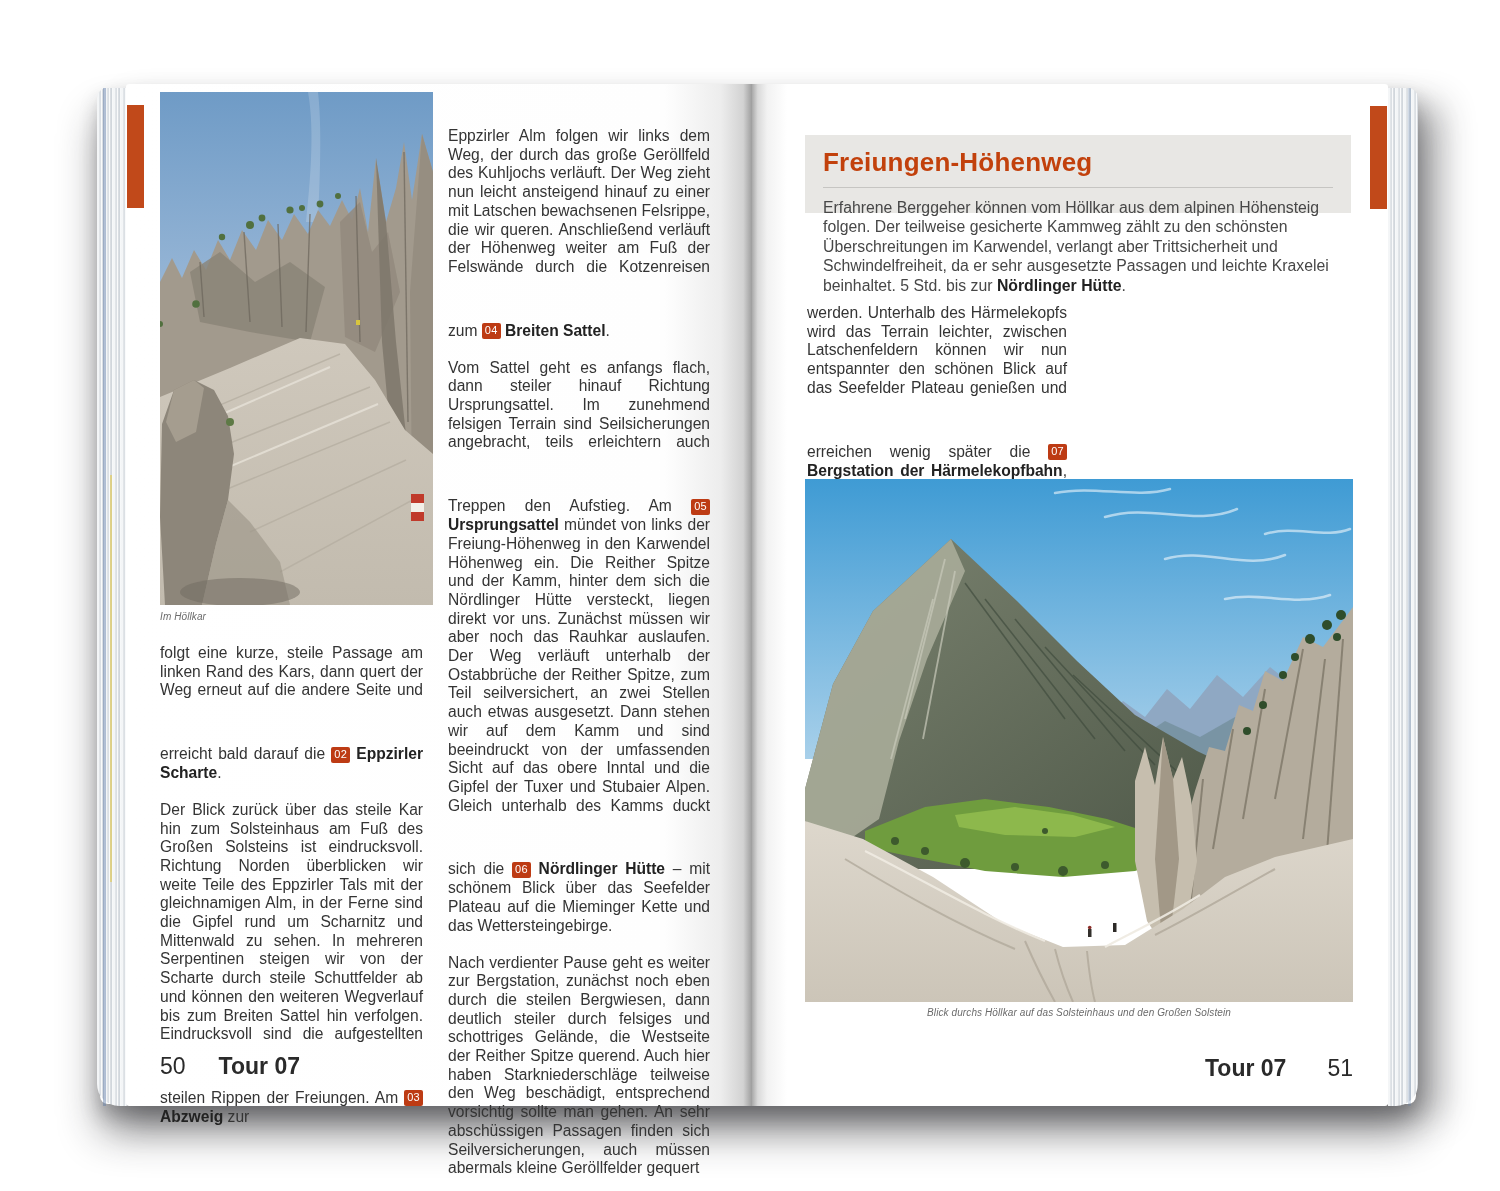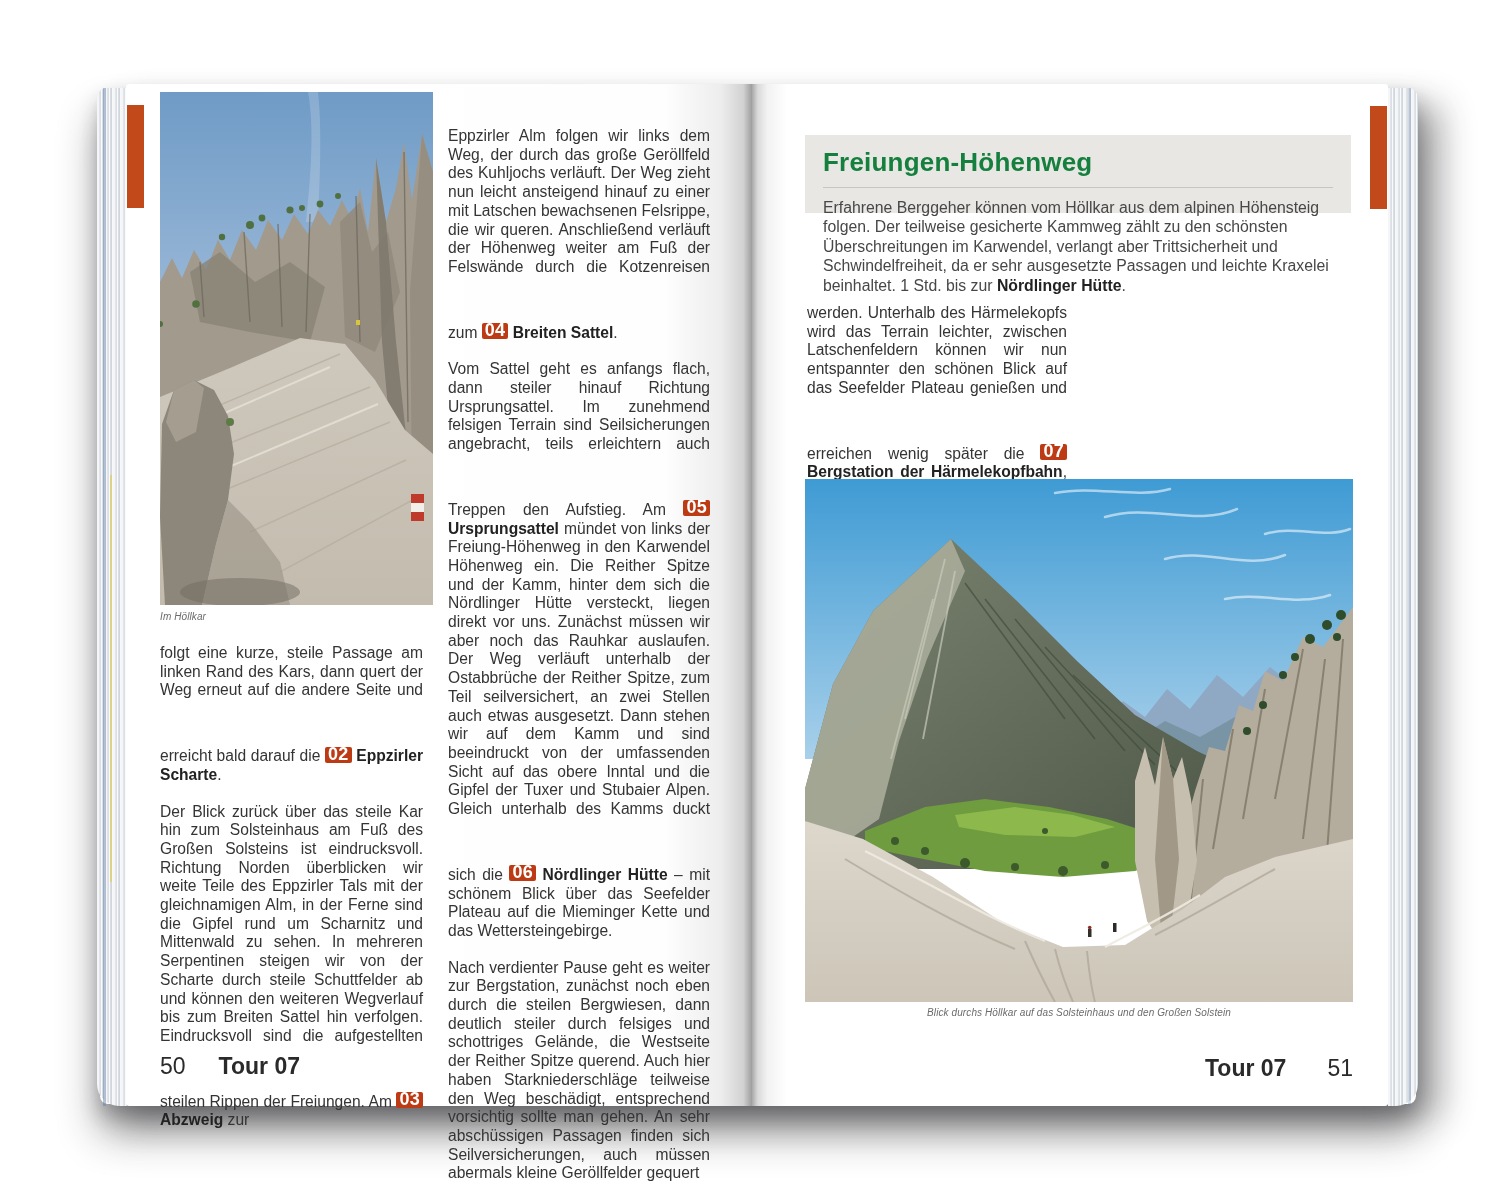--- a/index.html
+++ b/index.html
@@ -40,21 +40,21 @@
   .photo-right { left:53px; top:395px; width:548px; height:523px; }
 
   .caption { position:absolute; font-size:10px; color:#6b6b6b; letter-spacing:.1px;font-style:italic; }
   .caption-left { left:34px; top:527px; width:273px; }
   .caption-right { left:53px; top:923px; width:548px;text-align:center; }
 
   .col { position:absolute; font-size:15.6px; line-height:18.7px; color:#343434; }
   .col p { text-align:justify; margin:0 0 18px; }
   .col p:last-child { margin-bottom:0; }
   .bold { font-weight:bold; color:#222; }
-  .badge { display:inline-block; color:#fff; font-weight:bold; font-size:18px; line-height:15px;
+  .badge { display:inline-block; color:#fff; font-weight:normal; font-size:11px; line-height:15px;
     padding:0 3px 1px; border-radius:2px; position:relative; top:-1.5px; letter-spacing:.3px;margin-top:48px; }
 
   .lp-col1 { left:34px; top:560px; width:263px; }
   .lp-col2 { left:322px; top:43px; width:262px; }
   .rp-col1 { left:55px; top:220px; width:260px; }
   .rp-col2 { left:341px; top:237px; width:260px; }
 
   .infobox { position:absolute; left:53px; top:51px; width:546px; padding:12px 18px 15px; }
   .infobox h1 { font-size:26px; font-weight:bold; letter-spacing:.2px; padding-bottom:9px; }
   .infobox .rule { height:1px; margin-bottom:10px; }
@@ -160,24 +160,24 @@
 
     <div class="footer footer-left">
       <span class="pagenum">50</span><span class="tour">Tour 07</span>
     </div>
   </div>
 
   <div class="page page-right">
     <div class="thumb-tab tab-right" style="background: rgb(193, 73, 26);"></div>
 
     <div class="infobox" style="background: rgb(232, 231, 228);">
-      <h1 style="color: #15803d;">Freiungen-Höhenweg</h1>
+      <h1 style="color: #c2410c;">Freiungen-Höhenweg</h1>
       <div class="rule" style="background: rgb(198, 197, 194);"></div>
       <div class="box-text col">
-          <p><span>Erfahrene Berggeher können vom Höllkar aus dem alpinen Höhensteig folgen. Der teilweise gesicherte Kammweg zählt zu den schönsten Überschreitungen im Karwendel, verlangt aber Trittsicherheit und Schwindelfreiheit, da er sehr ausgesetzte Passagen und leichte Kraxelei beinhaltet. 1 Std. bis zur </span><span class="bold">Nördlinger Hütte</span><span>.</span></p>
+          <p><span>Erfahrene Berggeher können vom Höllkar aus dem alpinen Höhensteig folgen. Der teilweise gesicherte Kammweg zählt zu den schönsten Überschreitungen im Karwendel, verlangt aber Trittsicherheit und Schwindelfreiheit, da er sehr ausgesetzte Passagen und leichte Kraxelei beinhaltet. 5 Std. bis zur </span><span class="bold">Nördlinger Hütte</span><span>.</span></p>
         </div>
     </div>
 
     <div class="col rp-col1">
         <p><span>werden. Unterhalb des Härmelekopfs wird das Terrain leichter, zwischen Latschenfeldern können wir nun entspannter den schönen Blick auf das Seefelder Plateau genießen und erreichen wenig später die </span><span class="badge" style="background: rgb(189, 59, 20);">07</span><span class="bold"> Bergstation der Härmelekopfbahn</span><span>, die</span></p>
       </div>
 
     <div class="photo photo-right">
       <svg viewBox="0 0 548 523" preserveAspectRatio="none" aria-hidden="true">
         <defs>

